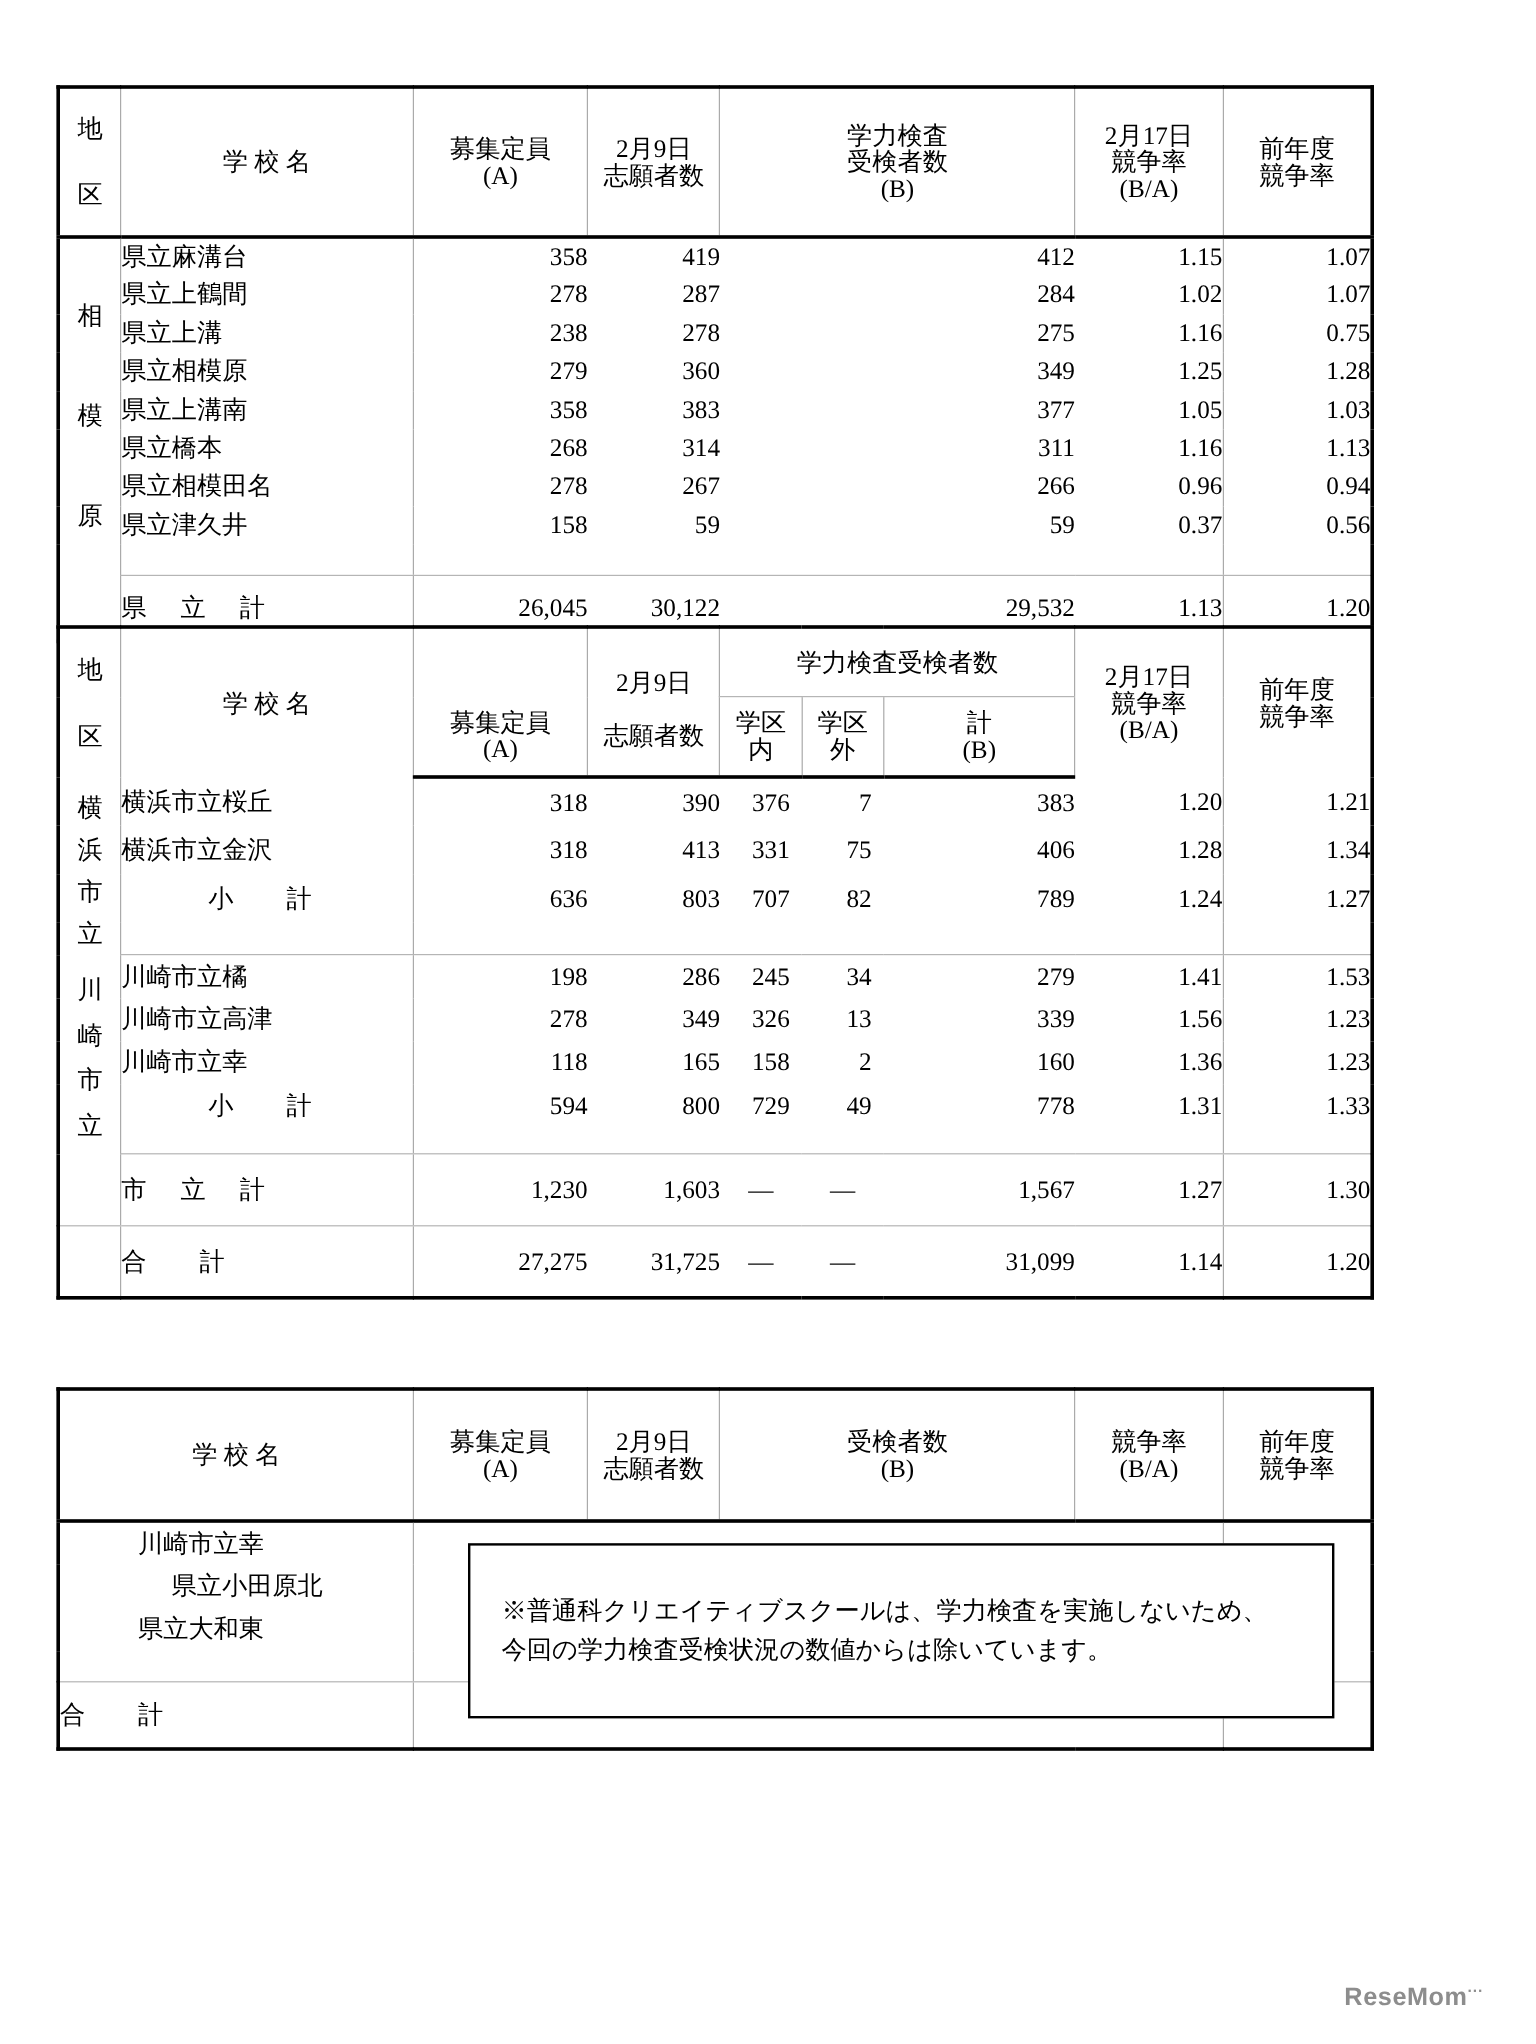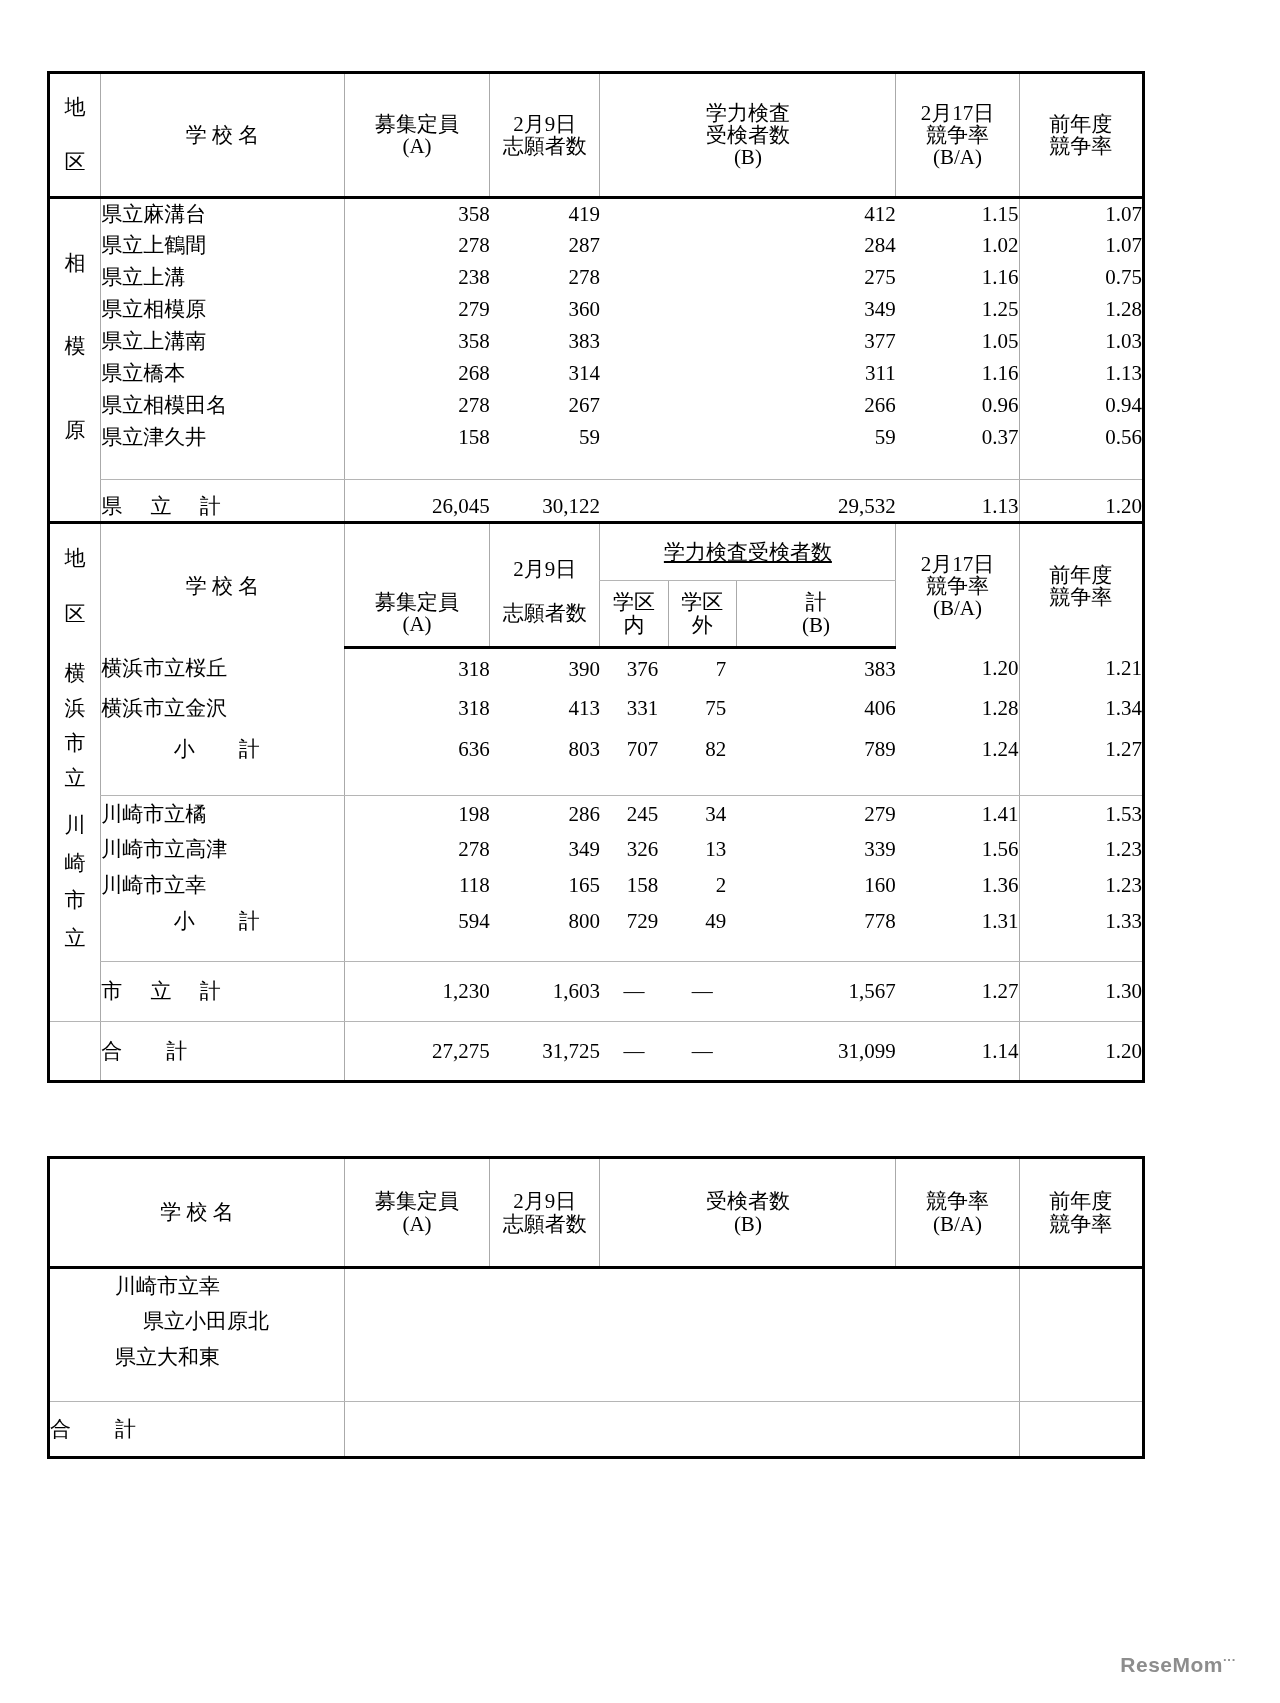--- a/index.html
+++ b/index.html
@@ -69,21 +69,21 @@
     height: 100%;
   }
   .vchars span { display: block; }
 
   .hdr-main {
     text-align: center;
     white-space: nowrap;
     font-size: 21px;
     line-height: 1.25;
   }
-  .hdr-sm { font-size: 19px; text-decoration: underline; }
+  .hdr-sm { font-size: 19px; }
 
   
   #table-kenritsu { position: absolute; left: 47px;  top: 71px;  width: 1098px; }
   #table-shiritsu { position: absolute; left: 47px;  top: 521px; width: 1098px; }
   #creative-title { position: absolute; left: 47px;  top: 1126px; font-size: 22px; white-space: nowrap; }
   #table-creative { position: absolute; left: 47px;  top: 1156px; width: 1098px; }
 
   
   #note-box {
     position: absolute;
@@ -517,18 +517,24 @@
         <td class="total-label">合　計</td>
         <td class="vline-l"></td>
         <td></td>
         <td></td>
         <td></td>
         <td class="vline-l"></td>
       </tr>
     </tbody>
   </table>
 
+  <div id="note-box">
+    <div class="note-inner">
+      <span class="note-line">※普通科クリエイティブスクールは、学力検査を実施しないため、</span>
+      <span class="note-line">今回の学力検査受検状況の数値からは除いています。</span>
+    </div>
+  </div>
 
   <div id="watermark">
     <span>ReseMom</span><span class="wm-dots">···</span>
   </div>
 
 </div>
 
 </body></html>

